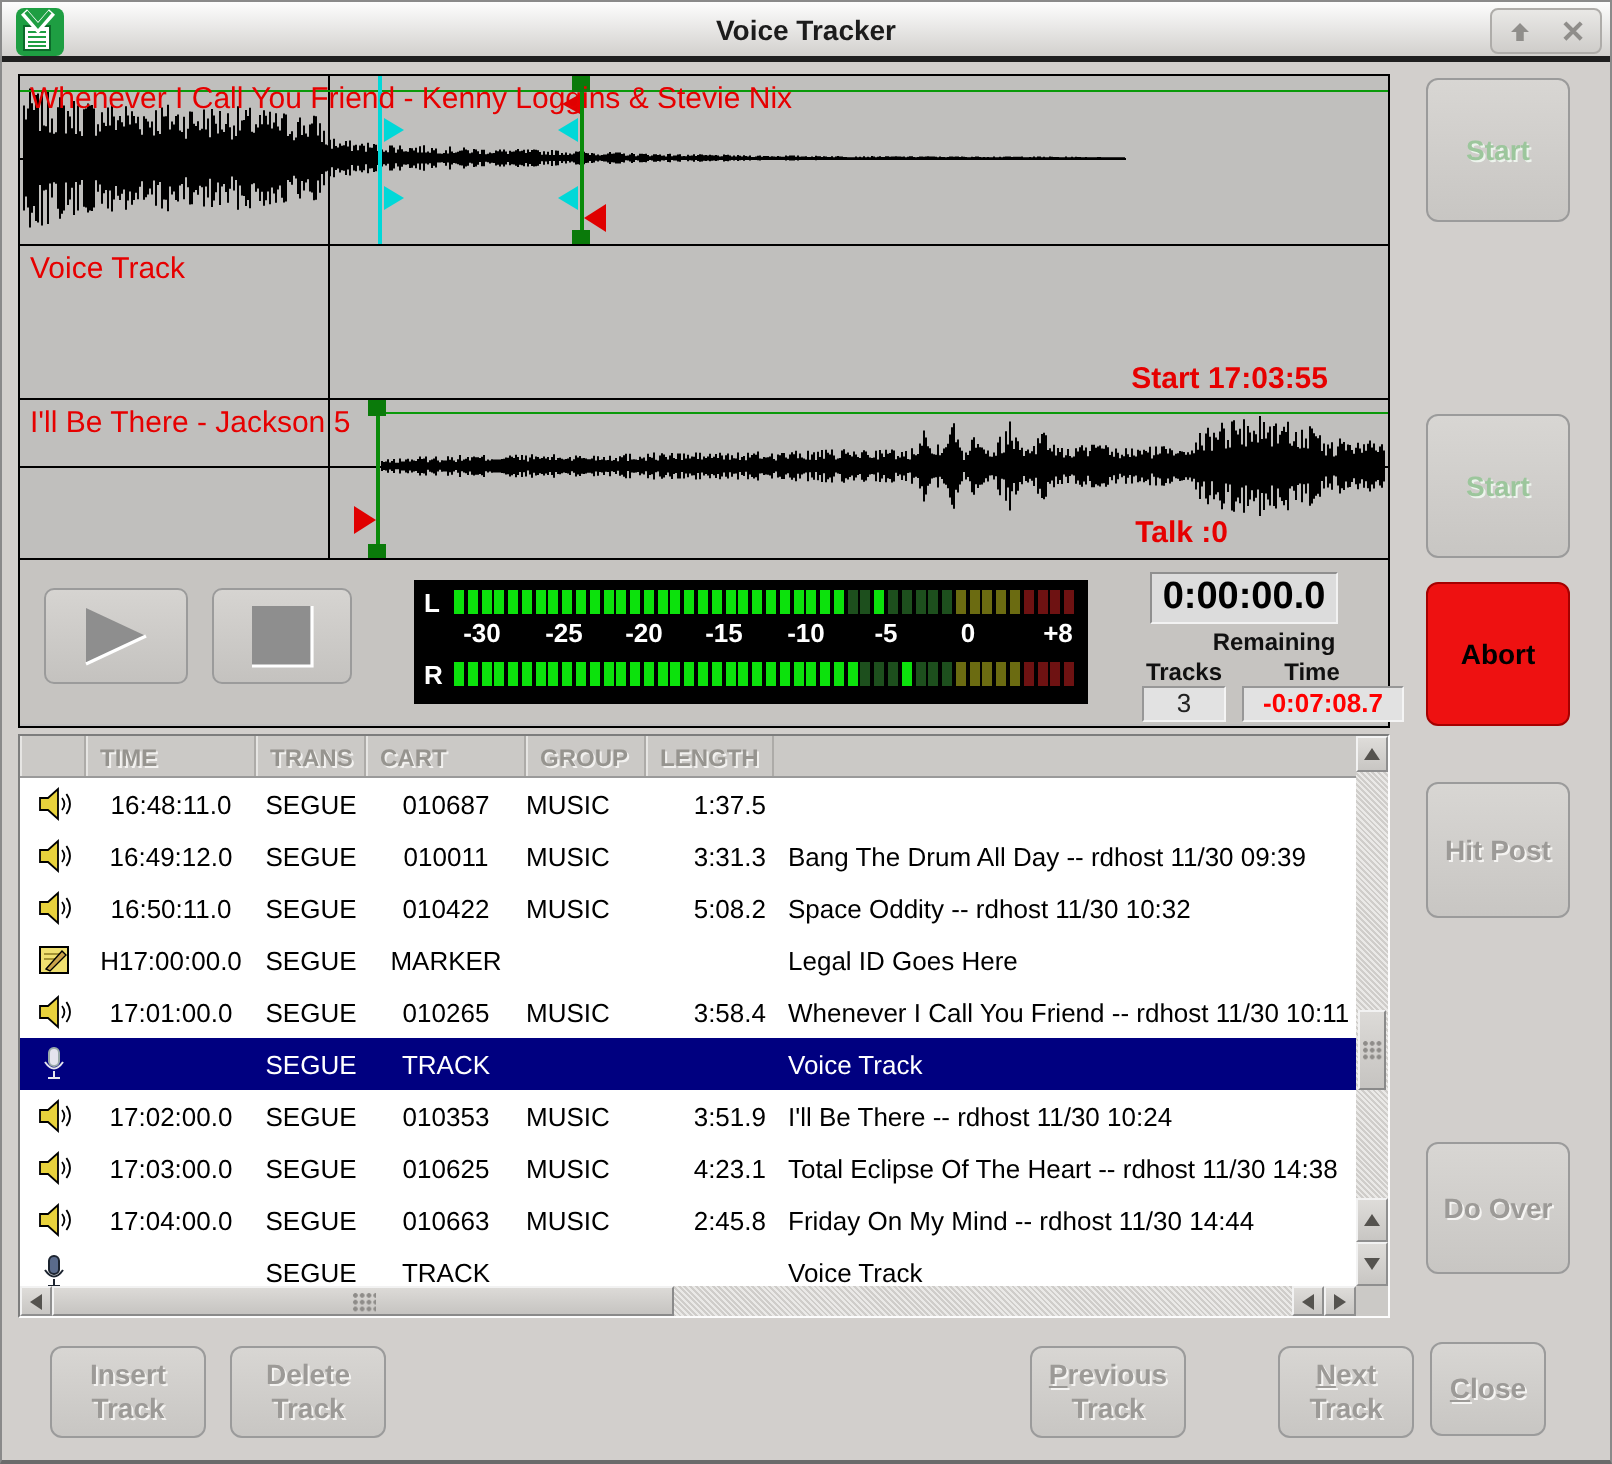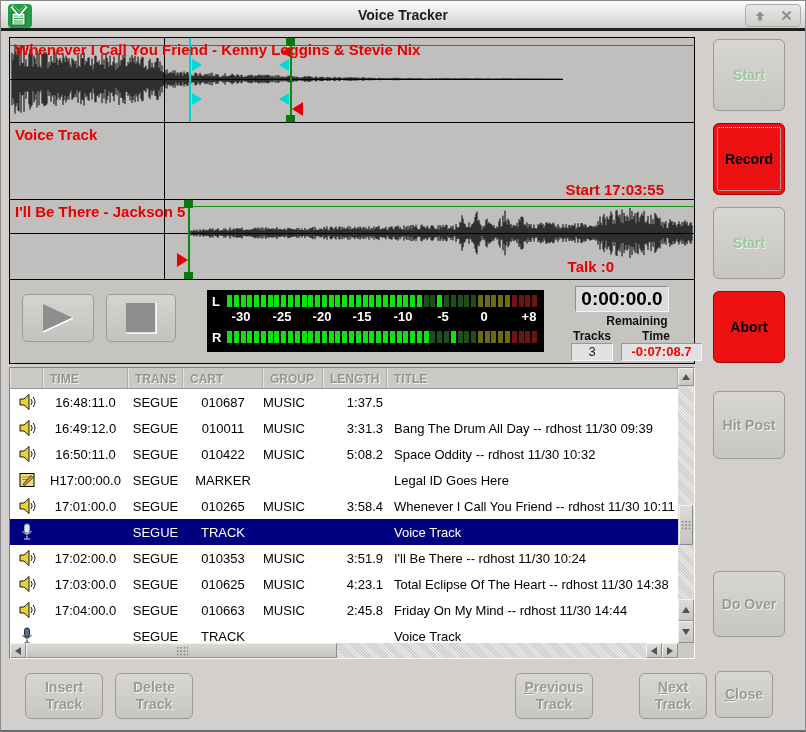--- a/index.html
+++ b/index.html
@@ -11,21 +11,21 @@
   .titlebar{position:absolute;left:0;top:0;width:100%;height:30px;background:linear-gradient(#fdfdfd,#d2d0cd);border-bottom:3px solid #1f1f1f}
   .app-icon{position:absolute;left:7px;top:3px;width:24px;height:24px}
   .win-title{position:absolute;left:0;right:0;top:6px;text-align:center;font-size:14px;font-weight:bold;color:#1c1c1c}
   .winbtns{position:absolute;right:4px;top:3px;width:56px;height:23px;background:linear-gradient(#e9e8e6,#cfcdca);border:1px solid #aeaca9;border-radius:4px;display:flex}
   .winbtn{flex:1;display:flex;align-items:center;justify-content:center;color:#8f8d8a;font-weight:bold;font-size:15px}
 
   
   .tracker-frame{position:absolute;left:8px;top:36px;width:686px;height:327px;border:1px solid #000;background:#bfbfbf}
   .track{position:relative;width:100%;background:#c0bfbd;border-bottom:1px solid #000;overflow:hidden}
   #track1{height:85px}#track2{height:77px}#track3{height:80px}
-  .track-title{position:absolute;left:5px;top:3px;font-size:15px;font-weight:bold;color:#e60000;z-index:5;white-space:nowrap}
+  .track-title{position:absolute;left:5px;top:3px;font-size:15px;font-weight:normal;color:#e60000;z-index:5;white-space:nowrap}
   .track-note{position:absolute;font-size:15px;font-weight:bold;color:#e60000;z-index:5;white-space:nowrap}
   #track2 .track-note{right:30px;bottom:1px}
   #track3 .track-note{right:80px;bottom:4px}
   .vdivider{position:absolute;top:0;bottom:0;width:1px;background:#000;left:154px}
   .centerline{position:absolute;height:1px;background:#000}
   .wave{position:absolute;left:0;top:0;z-index:2}
   .gline-h{position:absolute;height:1px;background:#0a9a0a;z-index:3}
   .gline-v{position:absolute;width:2px;background:#0a8a0a;z-index:4}
   .gsq{position:absolute;width:9px;height:8px;background:#0a7a0a;z-index:5}
   .cline-v{position:absolute;width:2px;background:#00d8d8;z-index:3}
@@ -294,35 +294,33 @@
       <div class="elapsed">0:00:00.0</div>
       <div class="rem-label">Remaining</div>
       <div class="rem-sub" id="tracks-lab">Tracks</div>
       <div class="rem-sub" id="time-lab">Time</div>
       <div class="rem-box" id="tracks-box">3</div>
       <div class="rem-box" id="time-box">-0:07:08.7</div>
     </div>
   </div>
 
   <div class="btn side start-txt" style="top:38px"><span>Start</span></div>
-  <div class="btn side red-btn" id="record-btn" style="top:122px"><span>Record</span></div>
   <div class="btn side start-txt" style="top:206px"><span>Start</span></div>
   <div class="btn side red-btn" style="top:290px"><span>Abort</span></div>
   <div class="btn side dis" style="top:390px;height:68px"><span>Hit Post</span></div>
   <div class="btn side dis" style="top:570px;height:66px"><span>Do Over</span></div>
 
   <div class="logtable">
     <div class="loghead">
       <div class="hcell" style="width:33px"></div>
       <div class="hcell" style="width:85px">TIME</div>
       <div class="hcell" style="width:55px">TRANS</div>
       <div class="hcell" style="width:80px">CART</div>
       <div class="hcell" style="width:60px">GROUP</div>
       <div class="hcell" style="width:64px">LENGTH</div>
-      <div class="hcell" style="flex:1">TITLE</div>
     </div>
     <div class="logbody" id="log-body">
         <div class="row">
           <div class="cell c-icon"><svg width="18" height="18" viewBox="0 0 18 18">
               <polygon points="2,6 6,6 11,1.5 11,16.5 6,12 2,12" fill="#e8d23c" stroke="#000" stroke-width="0.9"></polygon>
               <path d="M13 6 q2.4 3 0 6 M15.2 4 q3.6 5 0 10" stroke="#000" stroke-width="0.9" fill="none"></path>
             </svg></div>
           <div class="cell c-time">16:48:11.0</div>
           <div class="cell c-trans">SEGUE</div>
           <div class="cell c-cart">010687</div>

